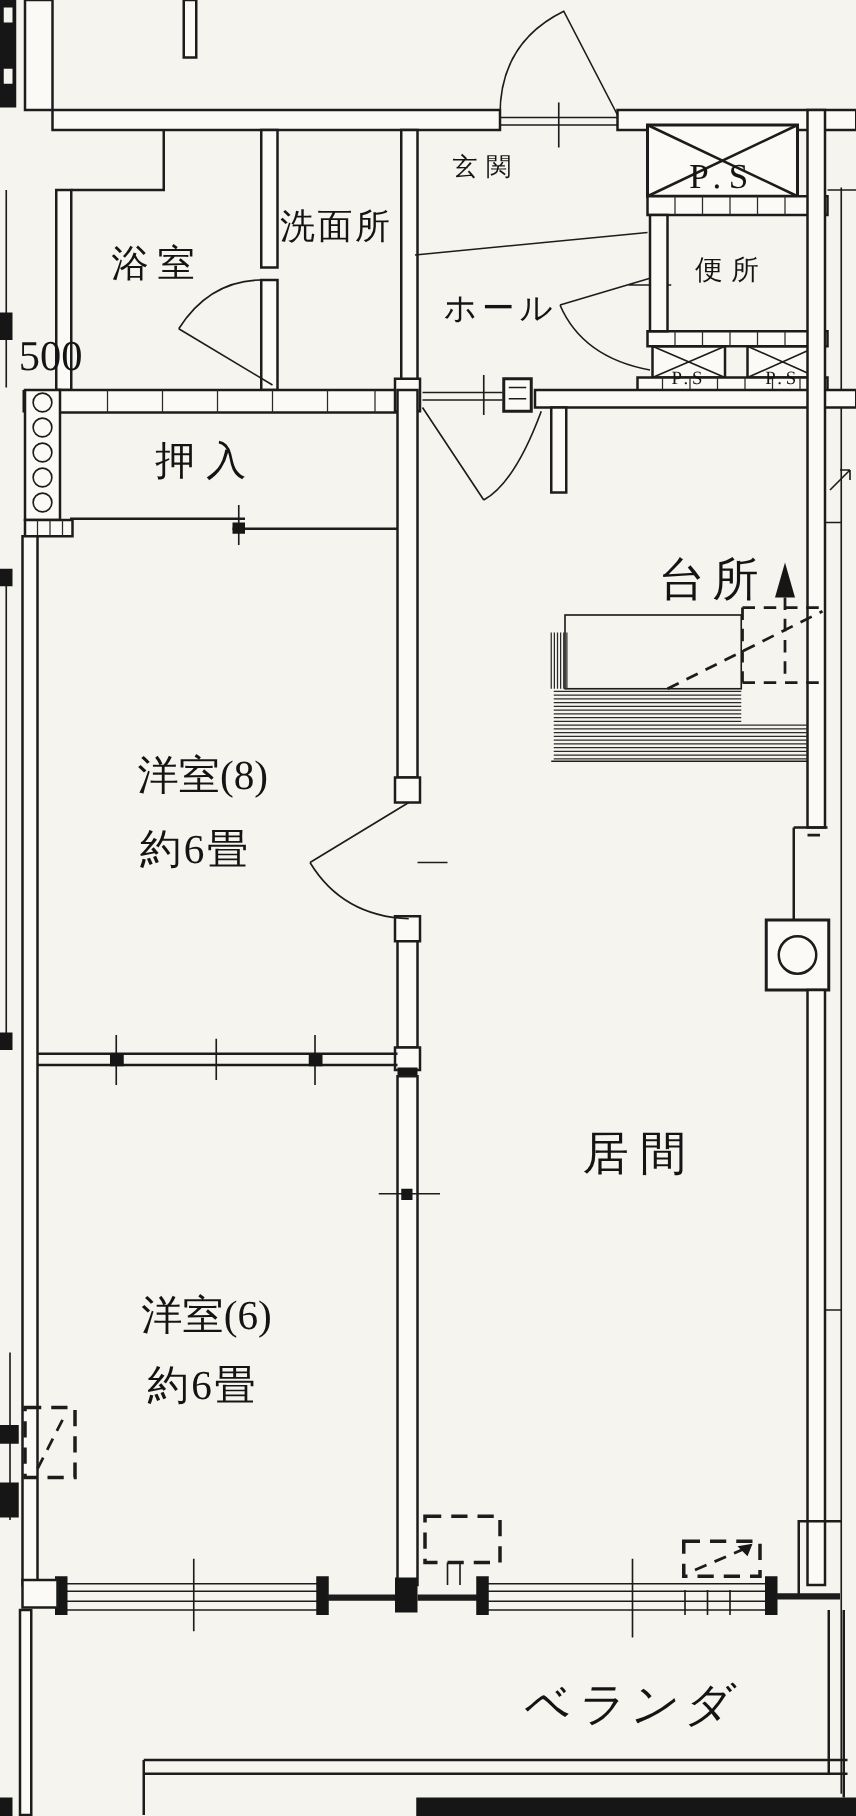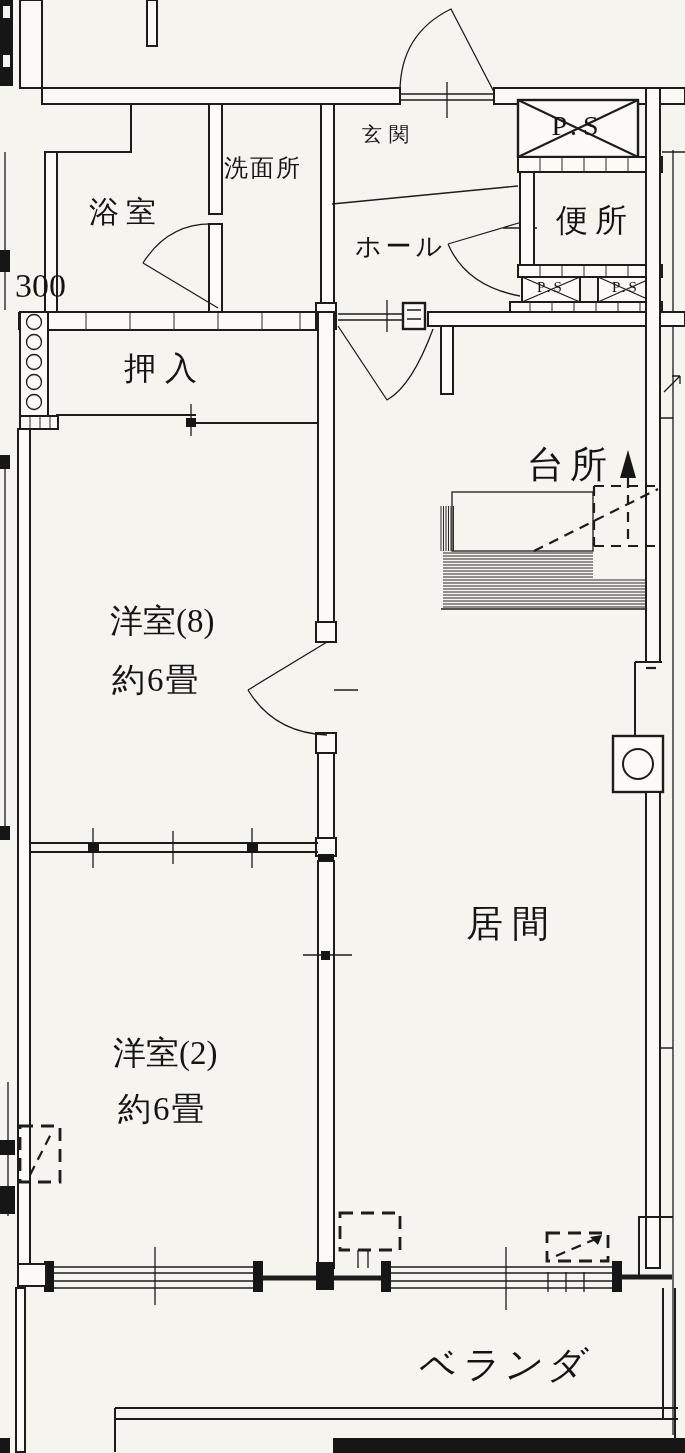--- a/index.html
+++ b/index.html
@@ -9,21 +9,21 @@
   .w  {fill:#fbfaf6;stroke:#1c1c1c;stroke-width:2;}
   .w2 {fill:#fbfaf6;stroke:#1c1c1c;stroke-width:2.4;}
   .ln {stroke:#1c1c1c;stroke-width:2;fill:none;}
   .l5 {stroke:#1c1c1c;stroke-width:5;fill:none;}
   .tn {stroke:#1c1c1c;stroke-width:1.3;fill:none;}
   .h  {stroke:#2a2a2a;stroke-width:1;fill:none;}
   .bk {fill:#161616;stroke:none;}
   .ds {stroke:#1c1c1c;stroke-width:2.2;fill:none;stroke-dasharray:10 7;}
   .ds2{stroke:#1c1c1c;stroke-width:2.8;fill:none;stroke-dasharray:13 8;}
   .lbl{position:absolute;white-space:nowrap;line-height:1.05;color:#141414;}
-  .ctr{text-align:center;}
+  .ctr{text-align:center;margin-top:16px;}
 </style>
 </head>
 <body>
 
 <div class="plan">
 
 <svg width="685" height="1453" viewBox="0 0 685 1453">
 
   <g>
     <rect class="bk" x="0" y="0" width="13" height="86"></rect>
@@ -194,30 +194,30 @@
     <rect class="w" x="18" y="1264" width="28" height="22"></rect>
     <rect class="w" x="16" y="1288" width="9" height="164"></rect>
     <path class="ln" d="M115,1408 H678 M115,1419 H678 M115,1408 V1452"></path>
     <path class="ln" d="M663,1288 V1420 M675,1288 V1438"></path>
     <rect class="bk" x="333" y="1438" width="352" height="15"></rect>
     <rect class="bk" x="0" y="1438" width="10" height="15"></rect>
   </g>
 </svg>
 
 <div class="lbl" style="left:89px;top:196px;font-size:30px;letter-spacing:7px">浴室</div>
-<div class="lbl" style="left:224px;top:156px;font-size:24px;letter-spacing:2px">洗面所</div>
+<div class="lbl" style="left:224px;top:167px;font-size:28px;letter-spacing:2px">洗面所</div>
 <div class="lbl" style="left:362px;top:124px;font-size:20px;letter-spacing:7px">玄関</div>
 <div class="lbl ctr" style="left:518px;top:111px;width:120px;font-size:28px;letter-spacing:6px">P.S</div>
-<div class="lbl" style="left:556px;top:204px;font-size:32px;letter-spacing:7px">便所</div>
+<div class="lbl" style="left:556px;top:204px;font-size:22px;letter-spacing:7px">便所</div>
 <div class="lbl" style="left:355px;top:233px;font-size:26px;letter-spacing:4px">ホール</div>
 <div class="lbl ctr" style="left:522px;top:280px;width:58px;font-size:15px;letter-spacing:3px">P.S</div>
 <div class="lbl ctr" style="left:598px;top:280px;width:56px;font-size:15px;letter-spacing:3px">P.S</div>
-<div class="lbl" style="left:15px;top:268px;font-size:34px">300</div>
+<div class="lbl" style="left:15px;top:268px;font-size:34px">500</div>
 <div class="lbl" style="left:124px;top:352px;font-size:32px;letter-spacing:9px">押入</div>
 <div class="lbl" style="left:527px;top:446px;font-size:37px;letter-spacing:6px">台所</div>
 <div class="lbl" style="left:110px;top:604px;font-size:33px">洋室(8)</div>
 <div class="lbl" style="left:112px;top:663px;font-size:33px;letter-spacing:2px">約6畳</div>
 <div class="lbl" style="left:466px;top:905px;font-size:37px;letter-spacing:9px">居間</div>
-<div class="lbl" style="left:113px;top:1036px;font-size:33px">洋室(2)</div>
+<div class="lbl" style="left:113px;top:1036px;font-size:33px">洋室(6)</div>
 <div class="lbl" style="left:118px;top:1092px;font-size:33px;letter-spacing:2px">約6畳</div>
 <div class="lbl" style="left:420px;top:1346px;font-size:37px;letter-spacing:5px;transform:skewX(-10deg)">ベランダ</div>
 
 </div>
 
 </body></html>

